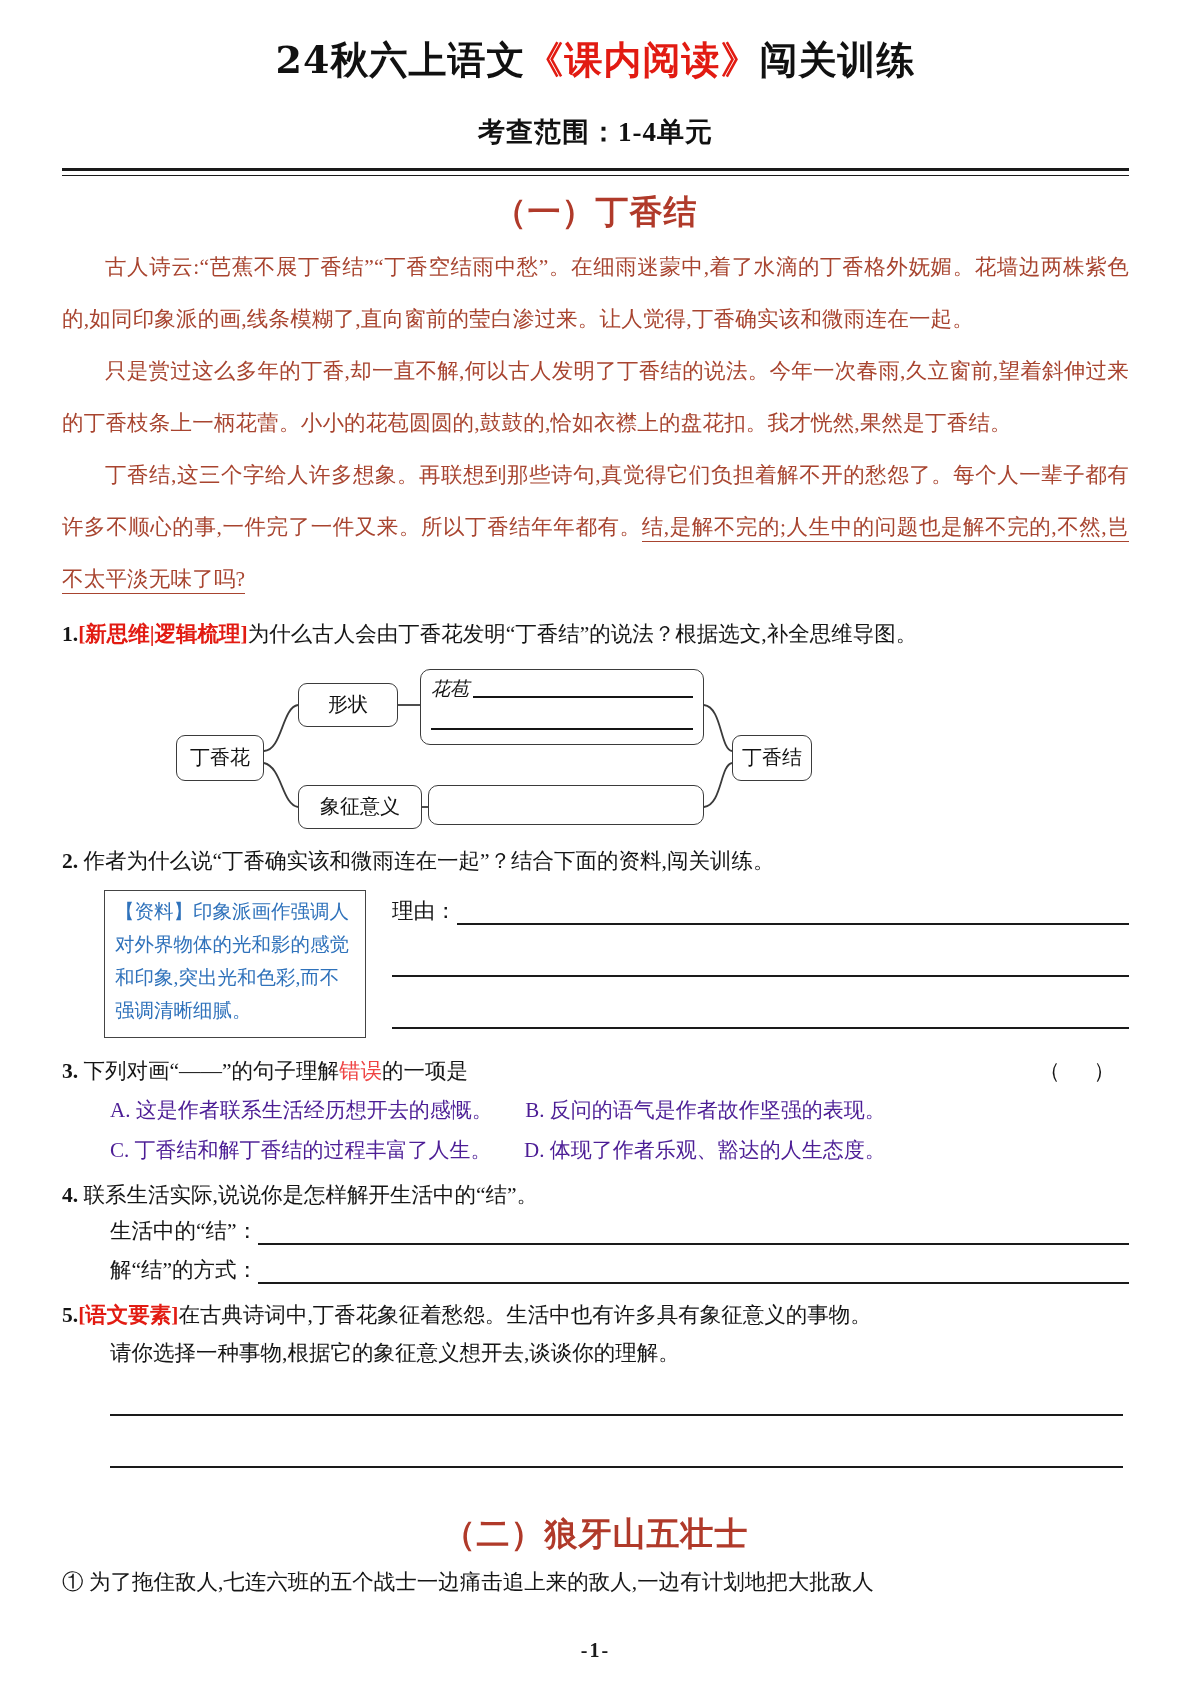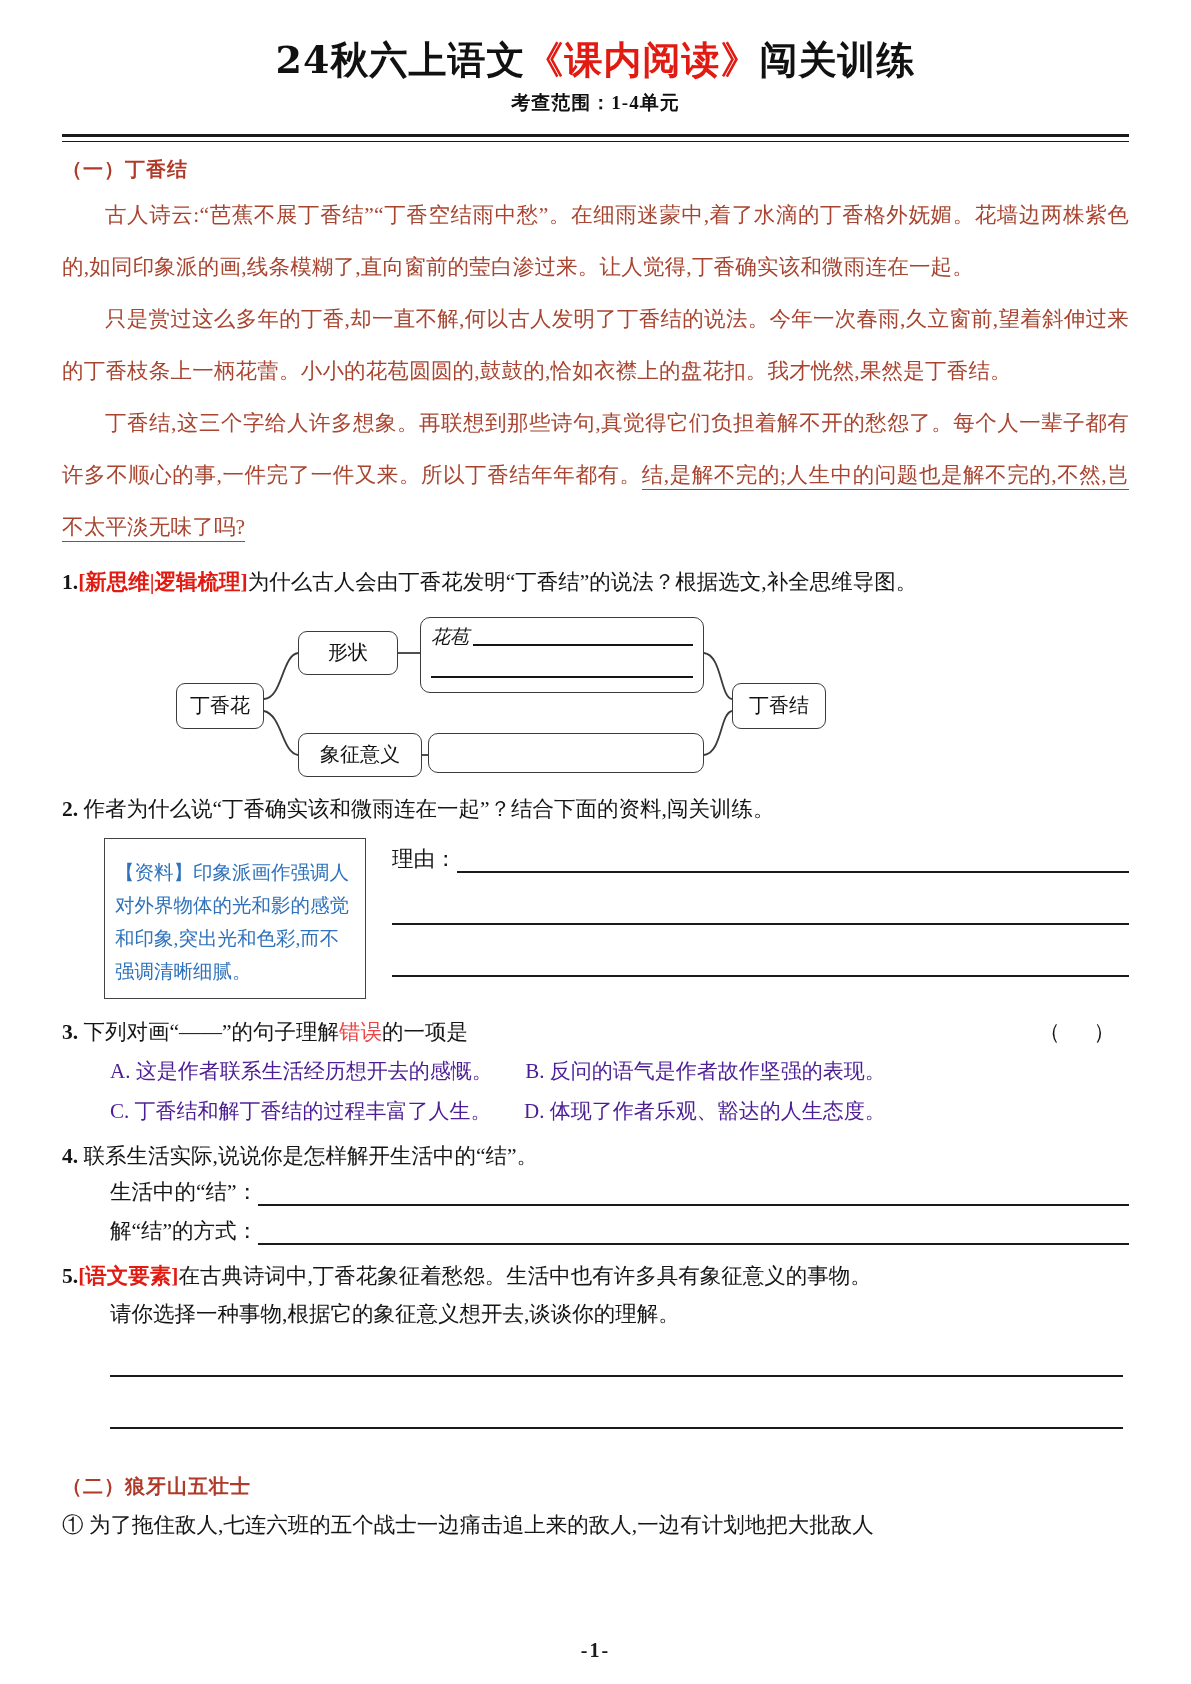--- a/index.html
+++ b/index.html
@@ -24,37 +24,37 @@
     font-weight:bold;
     color:#111111;
     letter-spacing:1px;
     padding-top:36px;
     line-height:1.25;
     font-family:"DejaVu Serif","Liberation Serif",serif;
   }
   .title .red{color:#e21b12;}
   .subtitle{
     text-align:center;
-    font-size:19px;
+    font-size:27px;
     font-weight:bold;
     color:#111;
-    margin-top:6px;
+    margin-top:30px;
     letter-spacing:1px;
   }
   .rule-double{
     margin-top:18px;
     border-top:3px solid #1a1a1a;
     border-bottom:1px solid #1a1a1a;
     height:4px;
   }
 
   
   .sec-head{
-    text-align:left;
-    font-size:20px;
+    text-align:center;
+    font-size:33px;
     font-weight:bold;
     color:#b03a2a;
     margin:14px 0 6px 0;
     letter-spacing:1px;
   }
   .passage{
     color:#a8442f;
     font-size:21.5px;
     line-height:52px;
     text-align:justify;
@@ -110,33 +110,33 @@
     border-radius:9px;
     background:#fff;
     display:flex;align-items:center;justify-content:center;
     font-size:20px;color:#131313;
     font-family:"Liberation Serif","DejaVu Serif",serif;
     box-sizing:border-box;
   }
   #mm-root{left:6px;top:68px;width:88px;height:46px;}
   #mm-shape{left:128px;top:16px;width:100px;height:44px;}
   #mm-symbol{left:128px;top:118px;width:124px;height:44px;}
-  #mm-result{left:562px;top:68px;width:94px;height:46px;}
+  #mm-result{left:562px;top:68px;width:80px;height:46px;}
   #mm-box1{left:250px;top:2px;width:284px;height:76px;
            border-radius:10px;display:block;padding:6px 10px 0 10px;}
   #mm-box2{left:258px;top:118px;width:276px;height:40px;border-radius:10px;}
   .mmtxt{font-size:19px;color:#131313;}
   .mmline{border-bottom:2.4px solid #151515;}
 
   
   .res-wrap{display:flex;align-items:flex-start;margin-top:10px;}
   .res-box{
     width:262px;
     border:1.6px solid #444;
-    padding:17px 10px 10px 10px;
+    padding:4px 10px 10px 10px;
     box-sizing:border-box;
     color:#2f72bb;
     font-size:19.5px;
     line-height:33px;
     font-family:"Liberation Serif","DejaVu Serif",serif;
     margin-left:42px;
   }
   .reason{
     flex:1;
     margin-left:26px;

